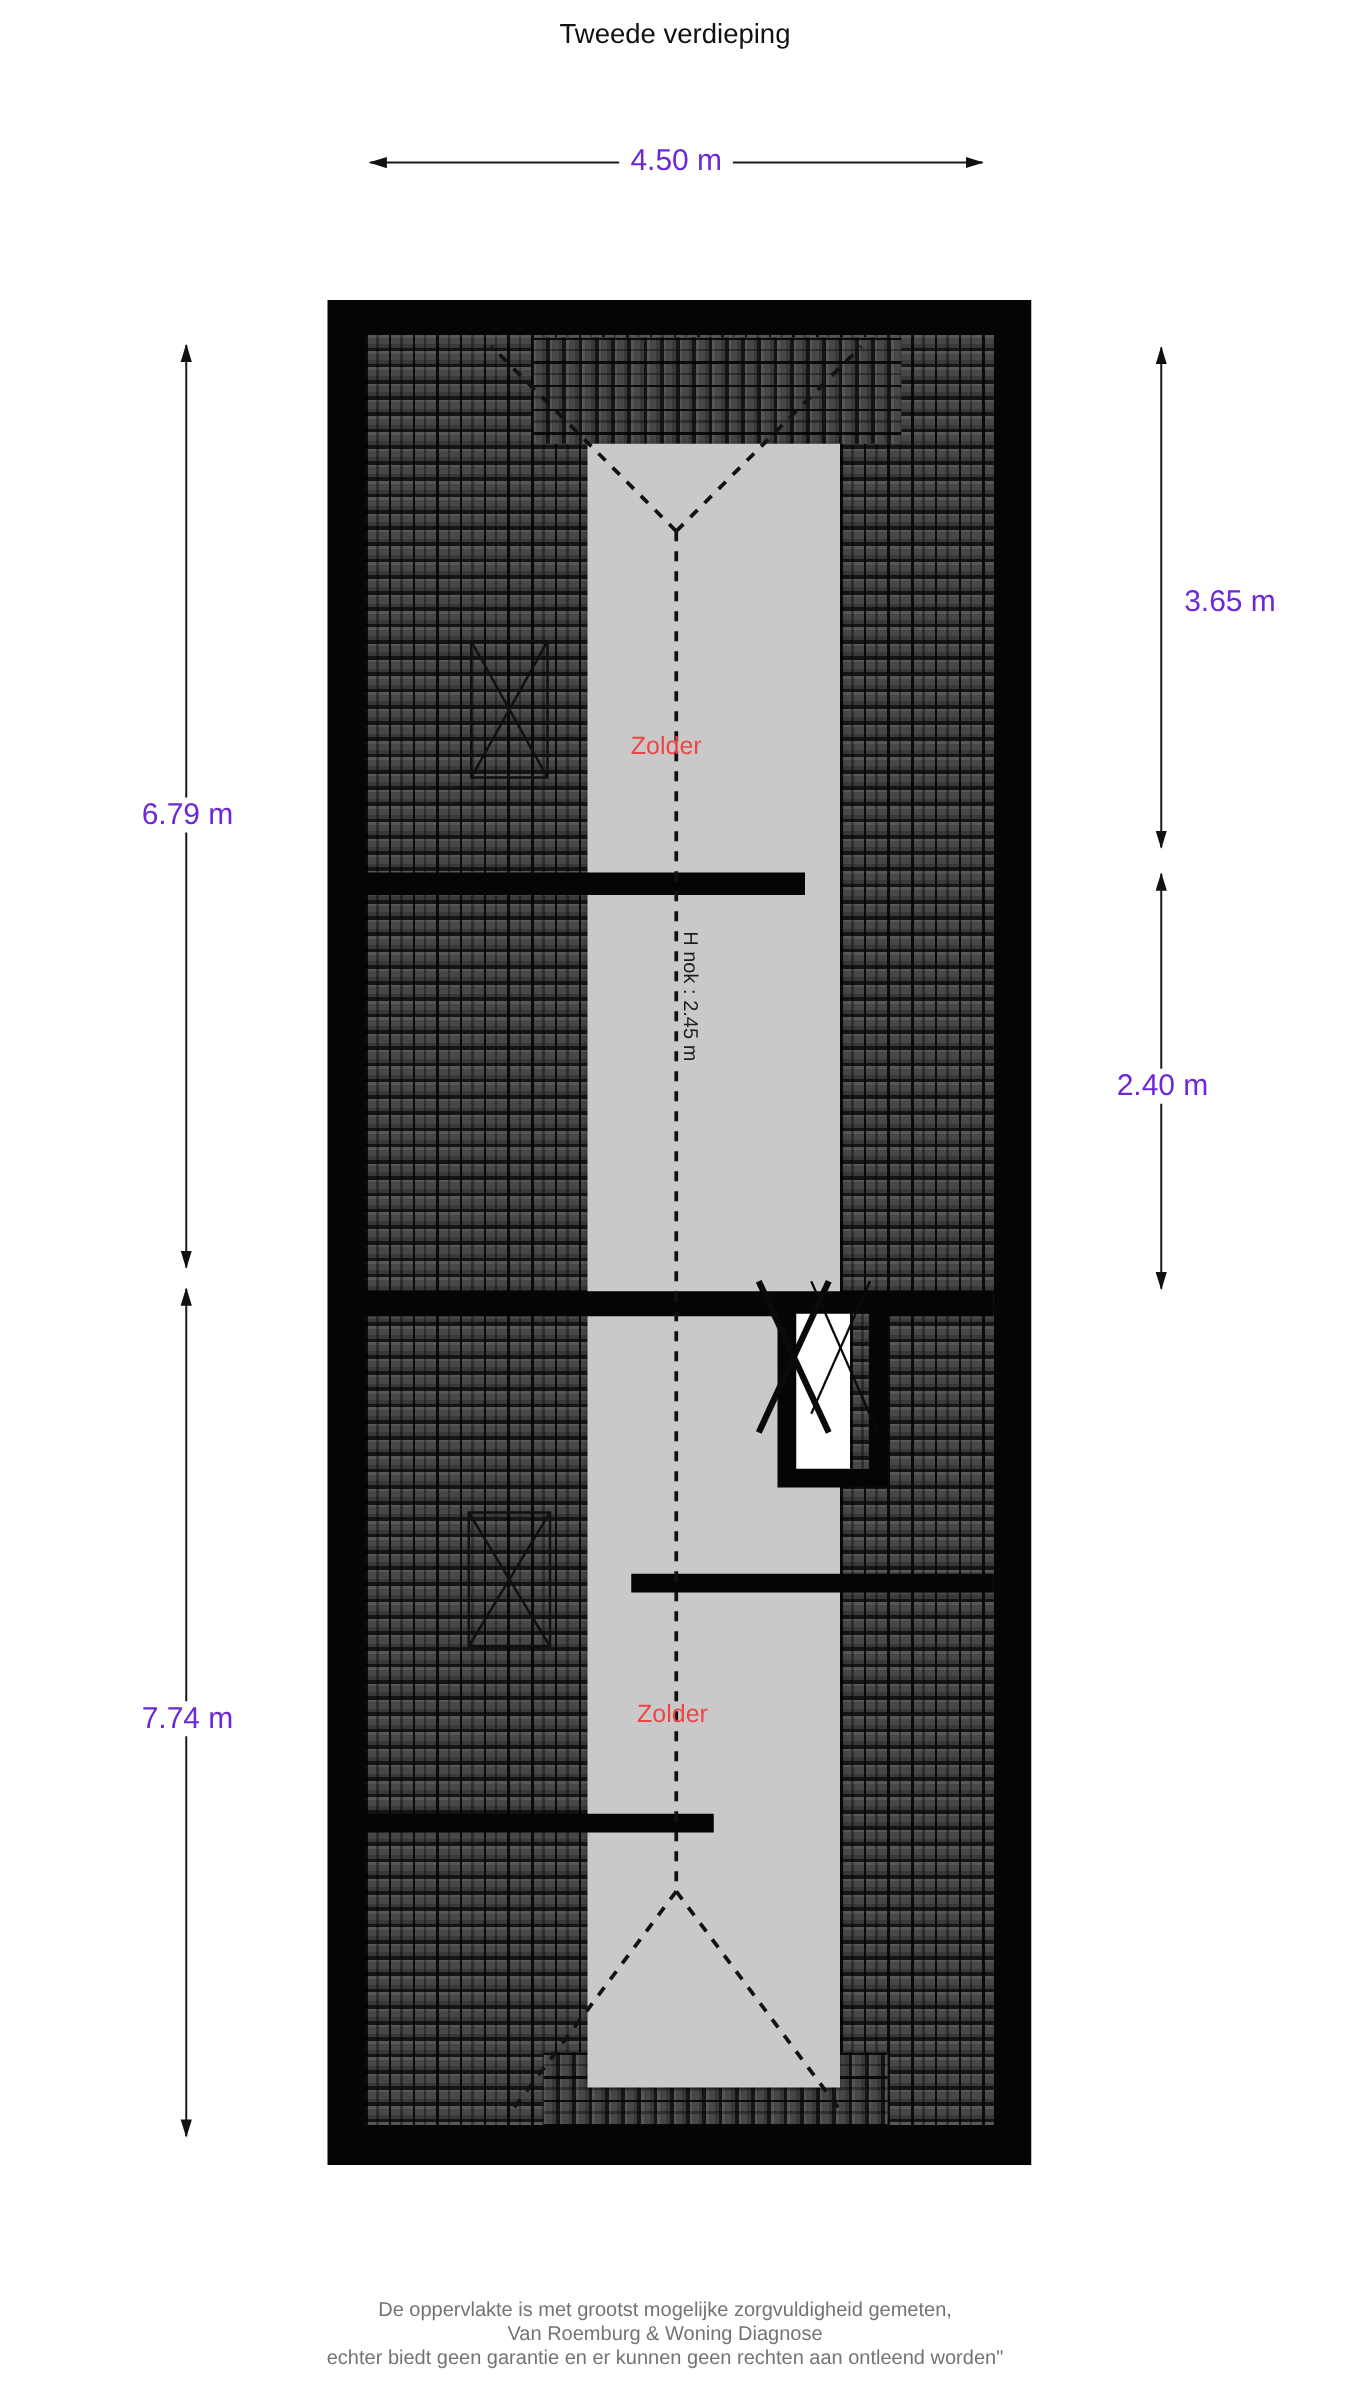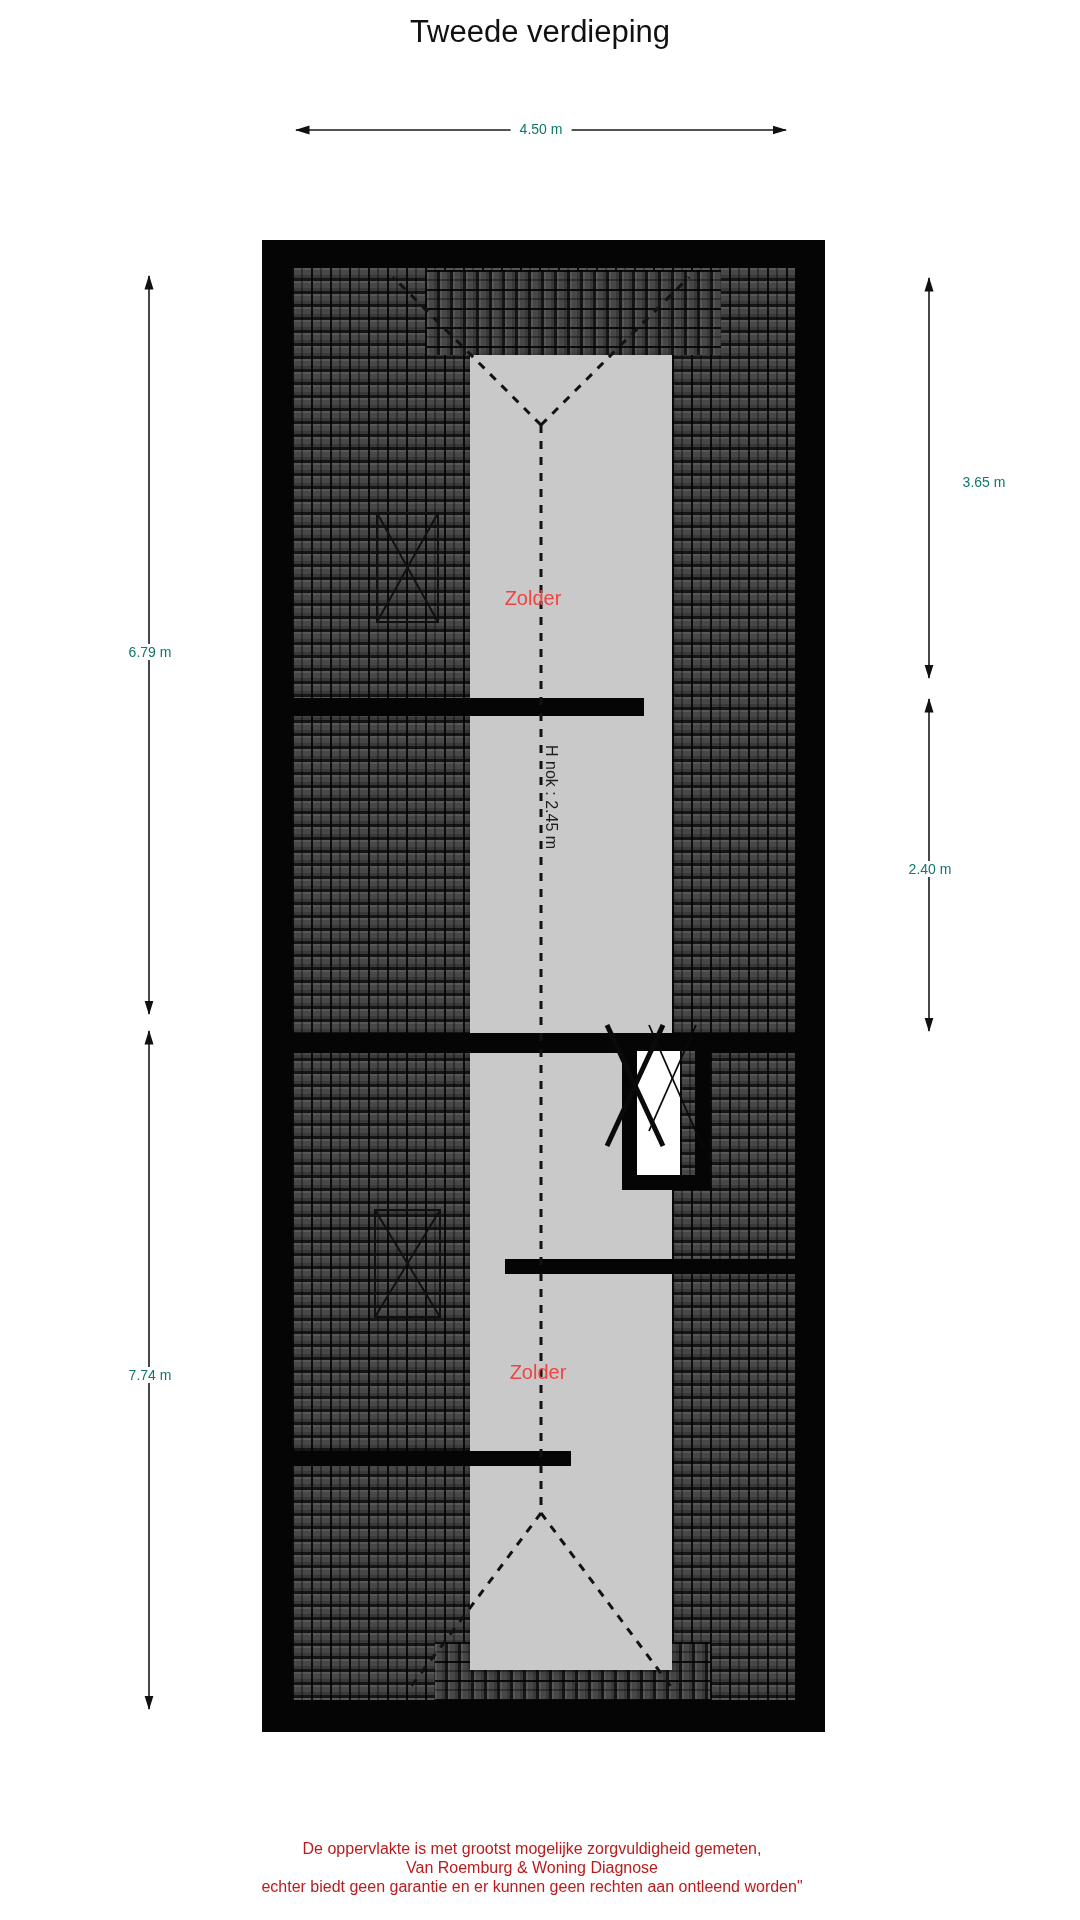--- a/index.html
+++ b/index.html
@@ -4,21 +4,21 @@
 <style>
   html,body{margin:0;padding:0;background:#ffffff;}
   .page{
     position:relative; width:1080px; height:1920px; overflow:hidden;
     background:#ffffff;
     font-family:"Liberation Sans", sans-serif;
     color:#1a1a1a;
   }
   .title{
     position:absolute; left:0; right:0; top:14px;
-    text-align:center; font-size:31px; color:#111;
+    text-align:center; font-size:22px; color:#111;
   }
   
   .plan{
     position:absolute; left:262px; top:240px; width:563px; height:1492px;
     background:#050505; z-index:5;
   }
   .plan-inner{
     position:absolute; left:30px; top:28px; width:503px; height:1432px;
     background:#3b3b3b; overflow:hidden;
   }
@@ -65,32 +65,32 @@
   .room-label{
     position:absolute; z-index:30; font-size:20px; color:#ef4444;
     transform:translate(-50%,-50%); white-space:nowrap;
   }
   .ridge-label{
     position:absolute; left:560px; top:745px; z-index:30;
     font-size:16px; color:#1d1d1d; white-space:nowrap;
     transform:rotate(90deg); transform-origin:0 0;
   }
   .dim-label{
-    position:absolute; z-index:30; font-size:14px; color:#0f766e;
+    position:absolute; z-index:30; font-size:24px; color:#6d28d9;
     background:#ffffff; padding:0 9px; white-space:nowrap;
     transform:translate(-50%,-50%);
   }
   .dim-top{ left:541px; top:129px; }
   .dim-l1{ left:150px; top:652px; }
   .dim-l2{ left:150px; top:1375px; }
   .dim-r1{ left:984px; top:482px;text-align:center; }
   .dim-r2{ left:930px; top:869px; }
   .footer{
     position:absolute; left:0; right:16px; top:1839px; z-index:30;
-    text-align:center; font-size:16px; line-height:19px; color:#b91c1c;
+    text-align:center; font-size:16px; line-height:19px; color:#737373;
   }
 </style>
 </head>
 <body>
 
 <div class="page">
 
   <div class="title">Tweede verdieping</div>
 
   <div class="plan">

